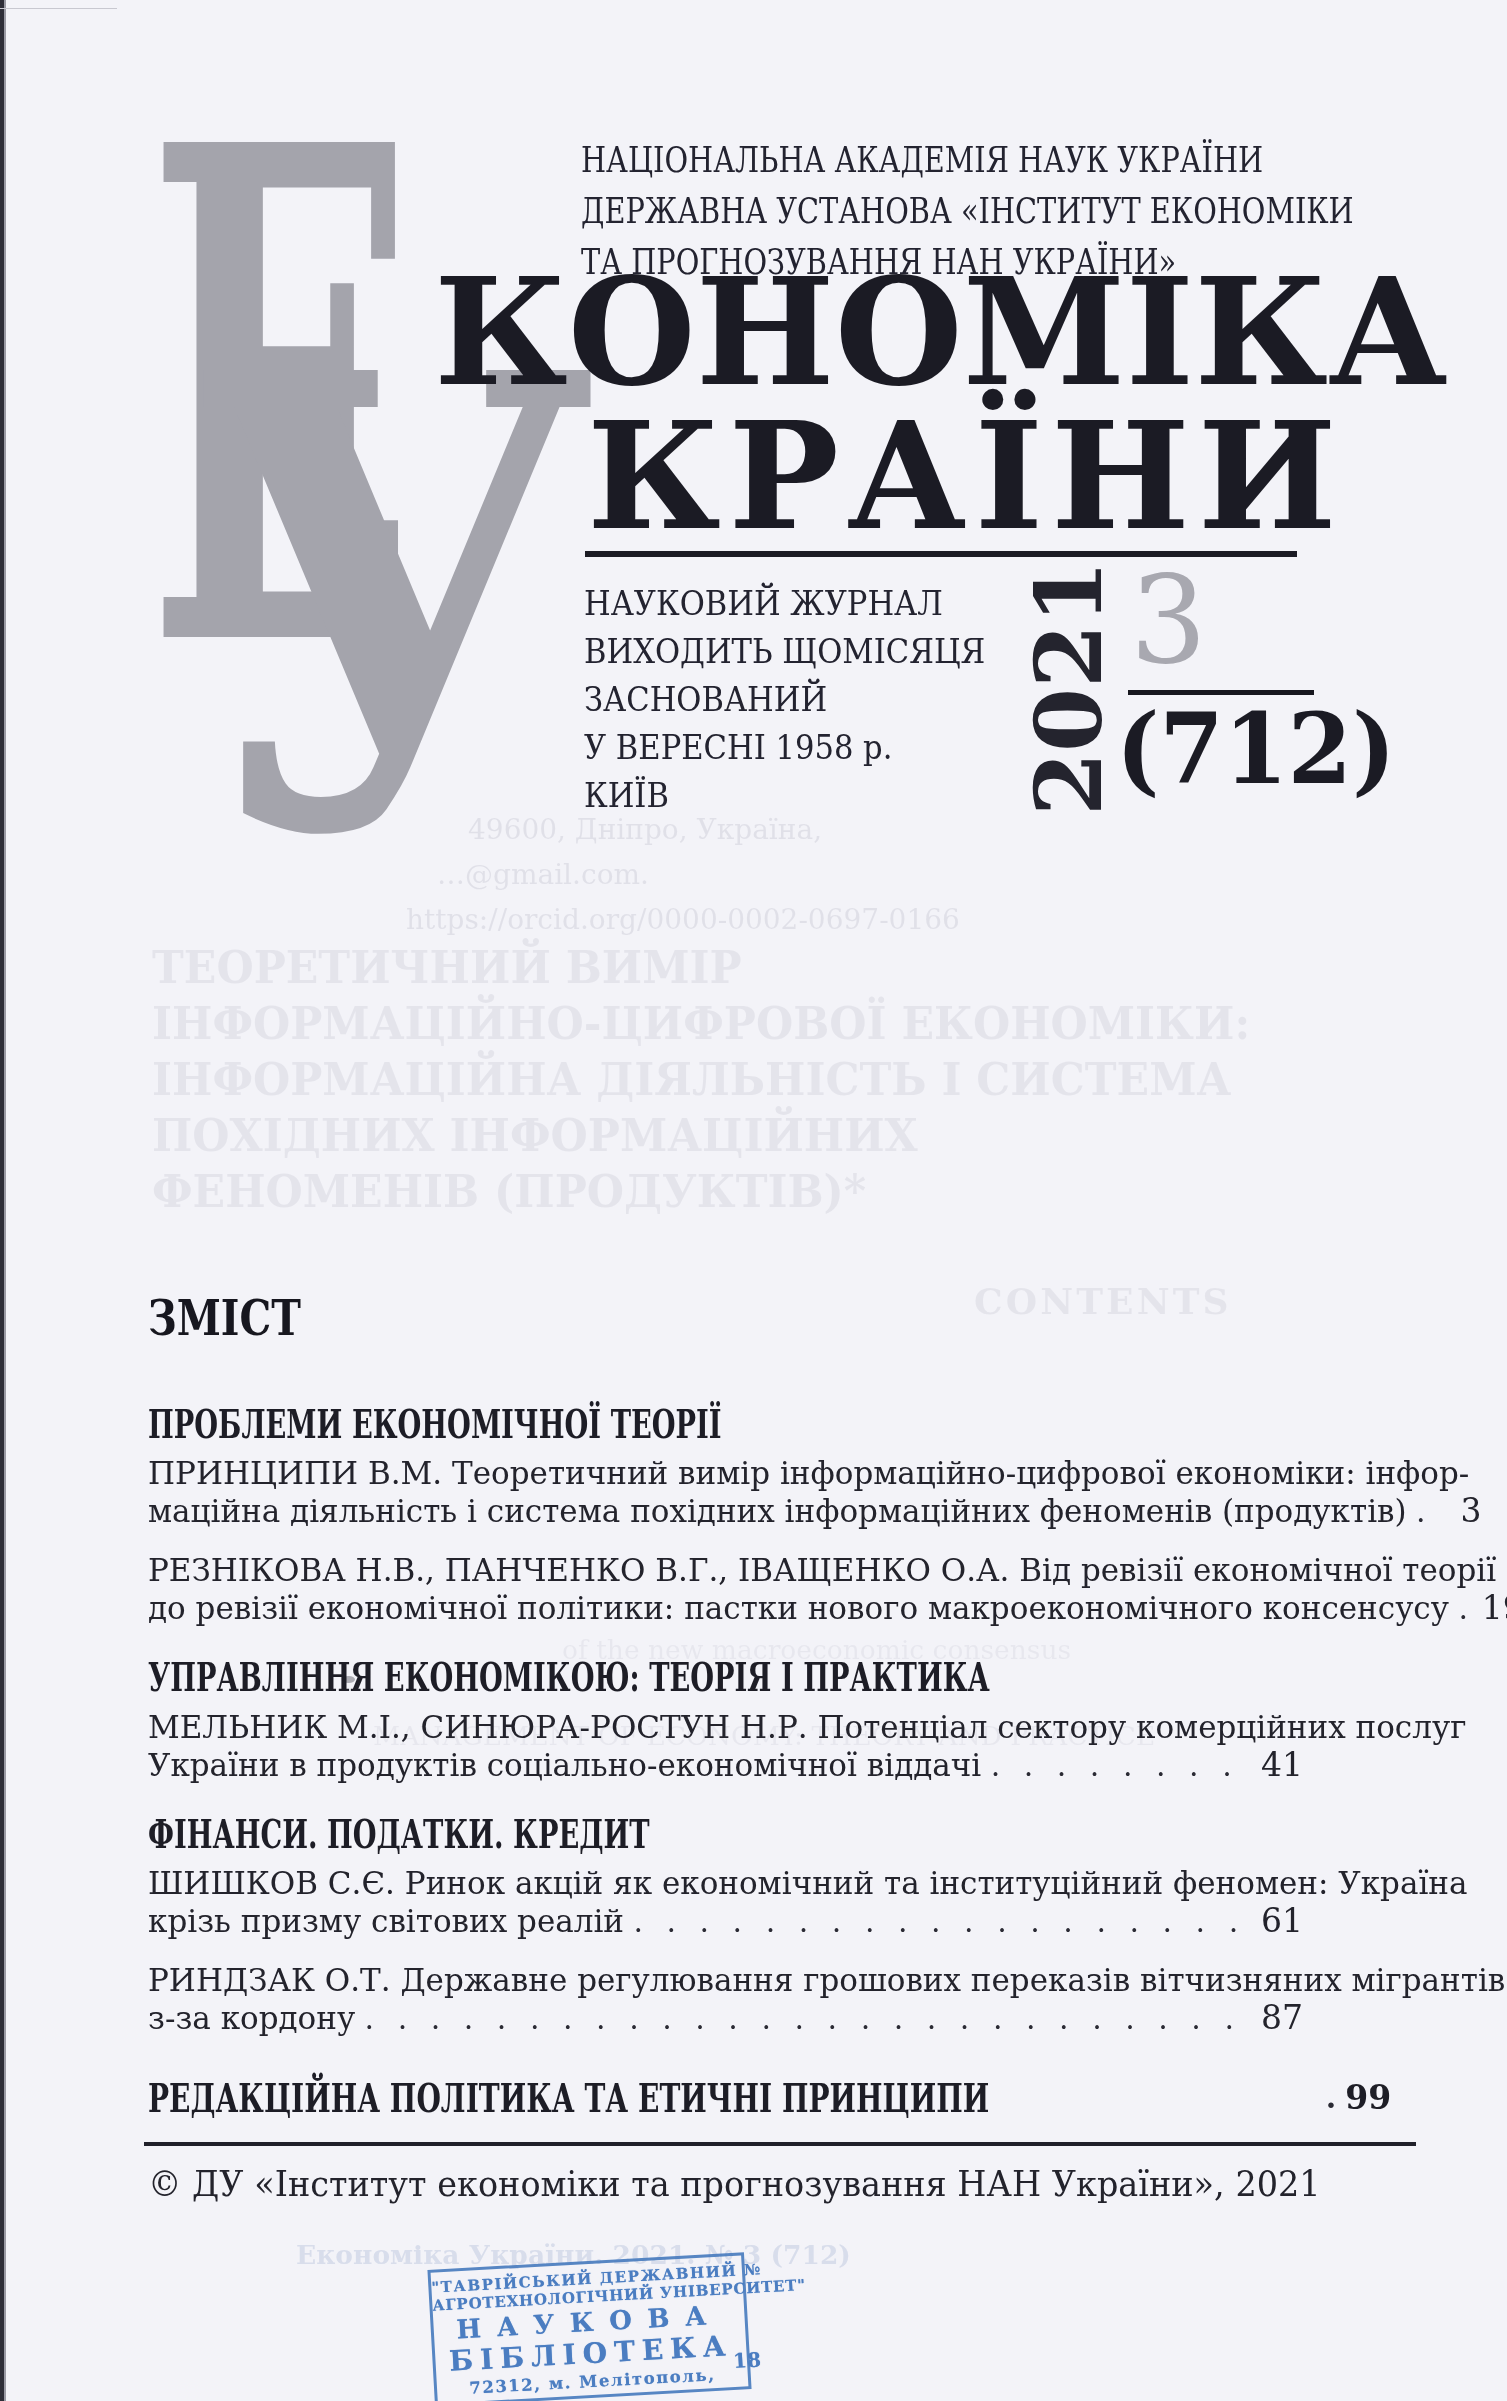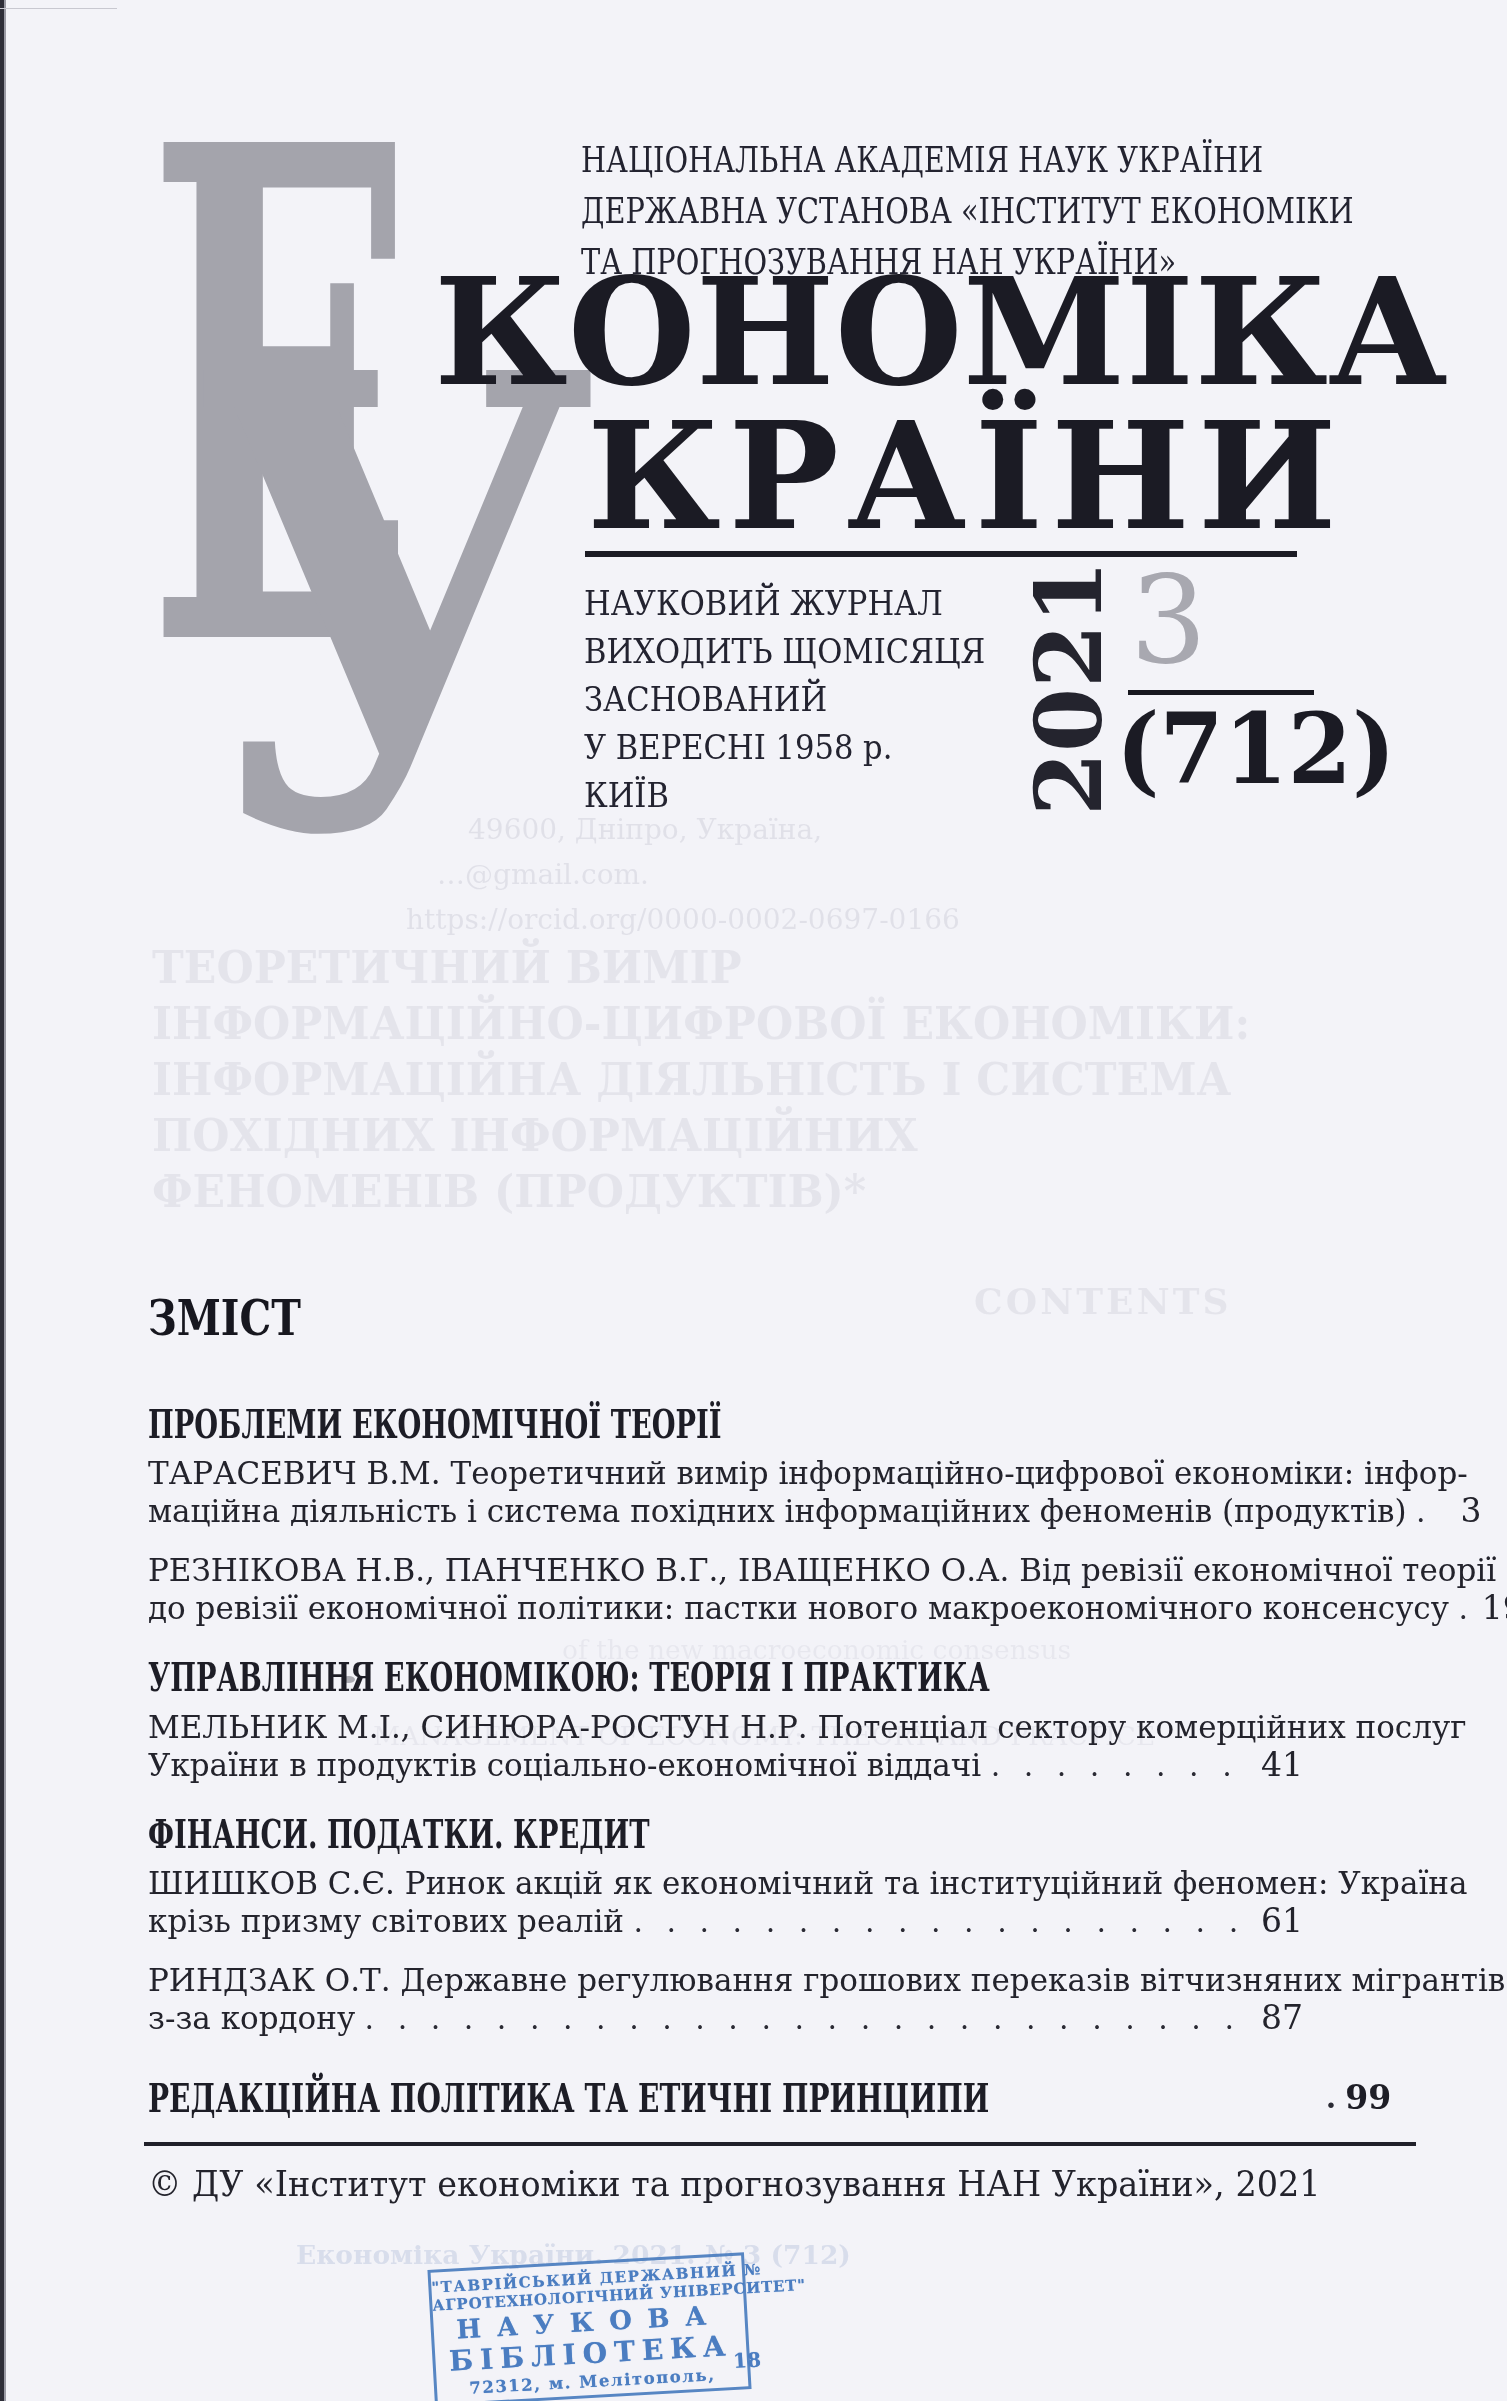--- a/index.html
+++ b/index.html
@@ -123,21 +123,21 @@
   <div class="abs issue-year nowrap">2021</div>
   <div class="abs issue-no nowrap">3</div>
   <div class="abs issue-rule"></div>
   <div class="abs issue-cum nowrap">(712)</div>
 
   <div class="abs toc">
     <div class="toc-heading nowrap">ЗМІСТ</div>
     <div id="toc-flow">
         <div class="toc-section-title"><span class="scale">ПРОБЛЕМИ ЕКОНОМІЧНОЇ ТЕОРІЇ</span></div>
         <div class="toc-item">
-          <div class="toc-line1">ТАРАСЕВИЧ В.М. Теоретичний вимір інформаційно-цифрової економіки: інфор-</div>
+          <div class="toc-line1">ПРИНЦИПИ В.М. Теоретичний вимір інформаційно-цифрової економіки: інфор-</div>
           <div class="toc-line2">
             <span class="toc-text">маційна діяльність і система похідних інформаційних феноменів (продуктів)</span>
             <span class="leader">. . . . . . . . . . . . . . . . . . . . . . . . . . . . . . . . . . . . . . . . . . . . . . . . . . . . . . . . . . . .</span>
             <span class="pagenum">3</span>
           </div>
         </div>
         <div class="toc-item">
           <div class="toc-line1">РЕЗНІКОВА Н.В., ПАНЧЕНКО В.Г., ІВАЩЕНКО О.А. Від ревізії економічної теорії</div>
           <div class="toc-line2">
             <span class="toc-text">до ревізії економічної політики: пастки нового макроекономічного консенсусу</span>

